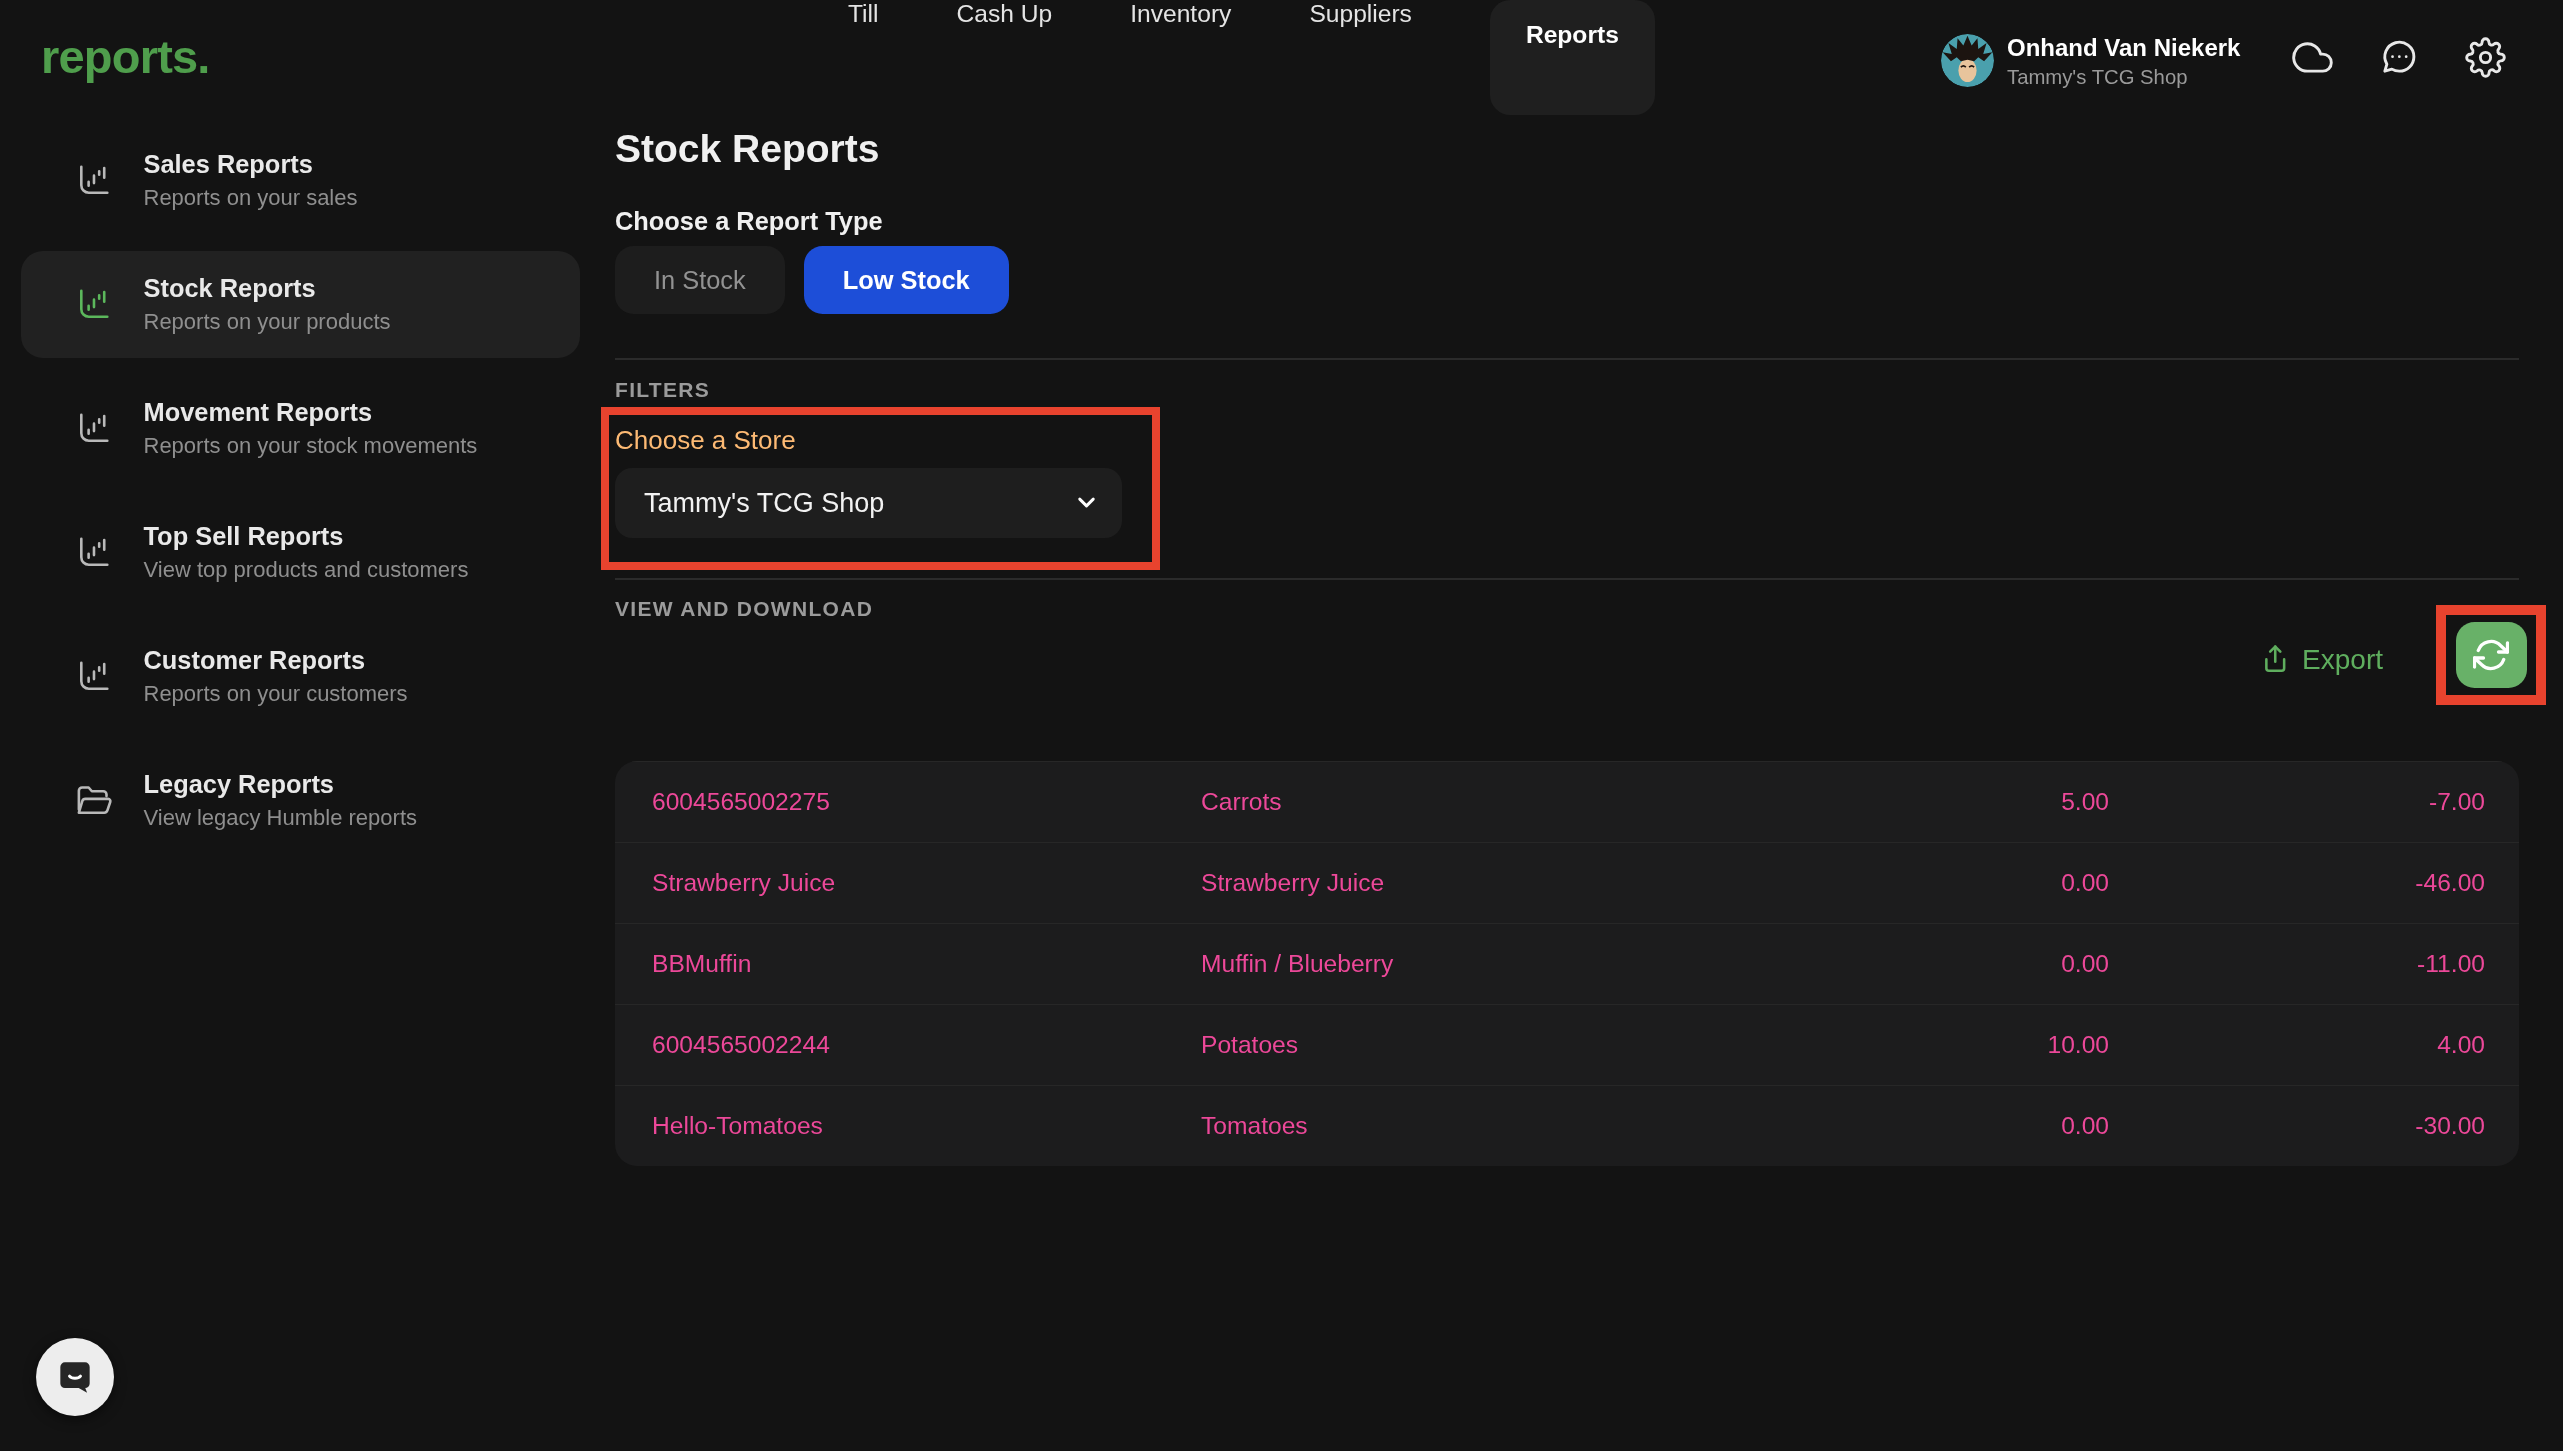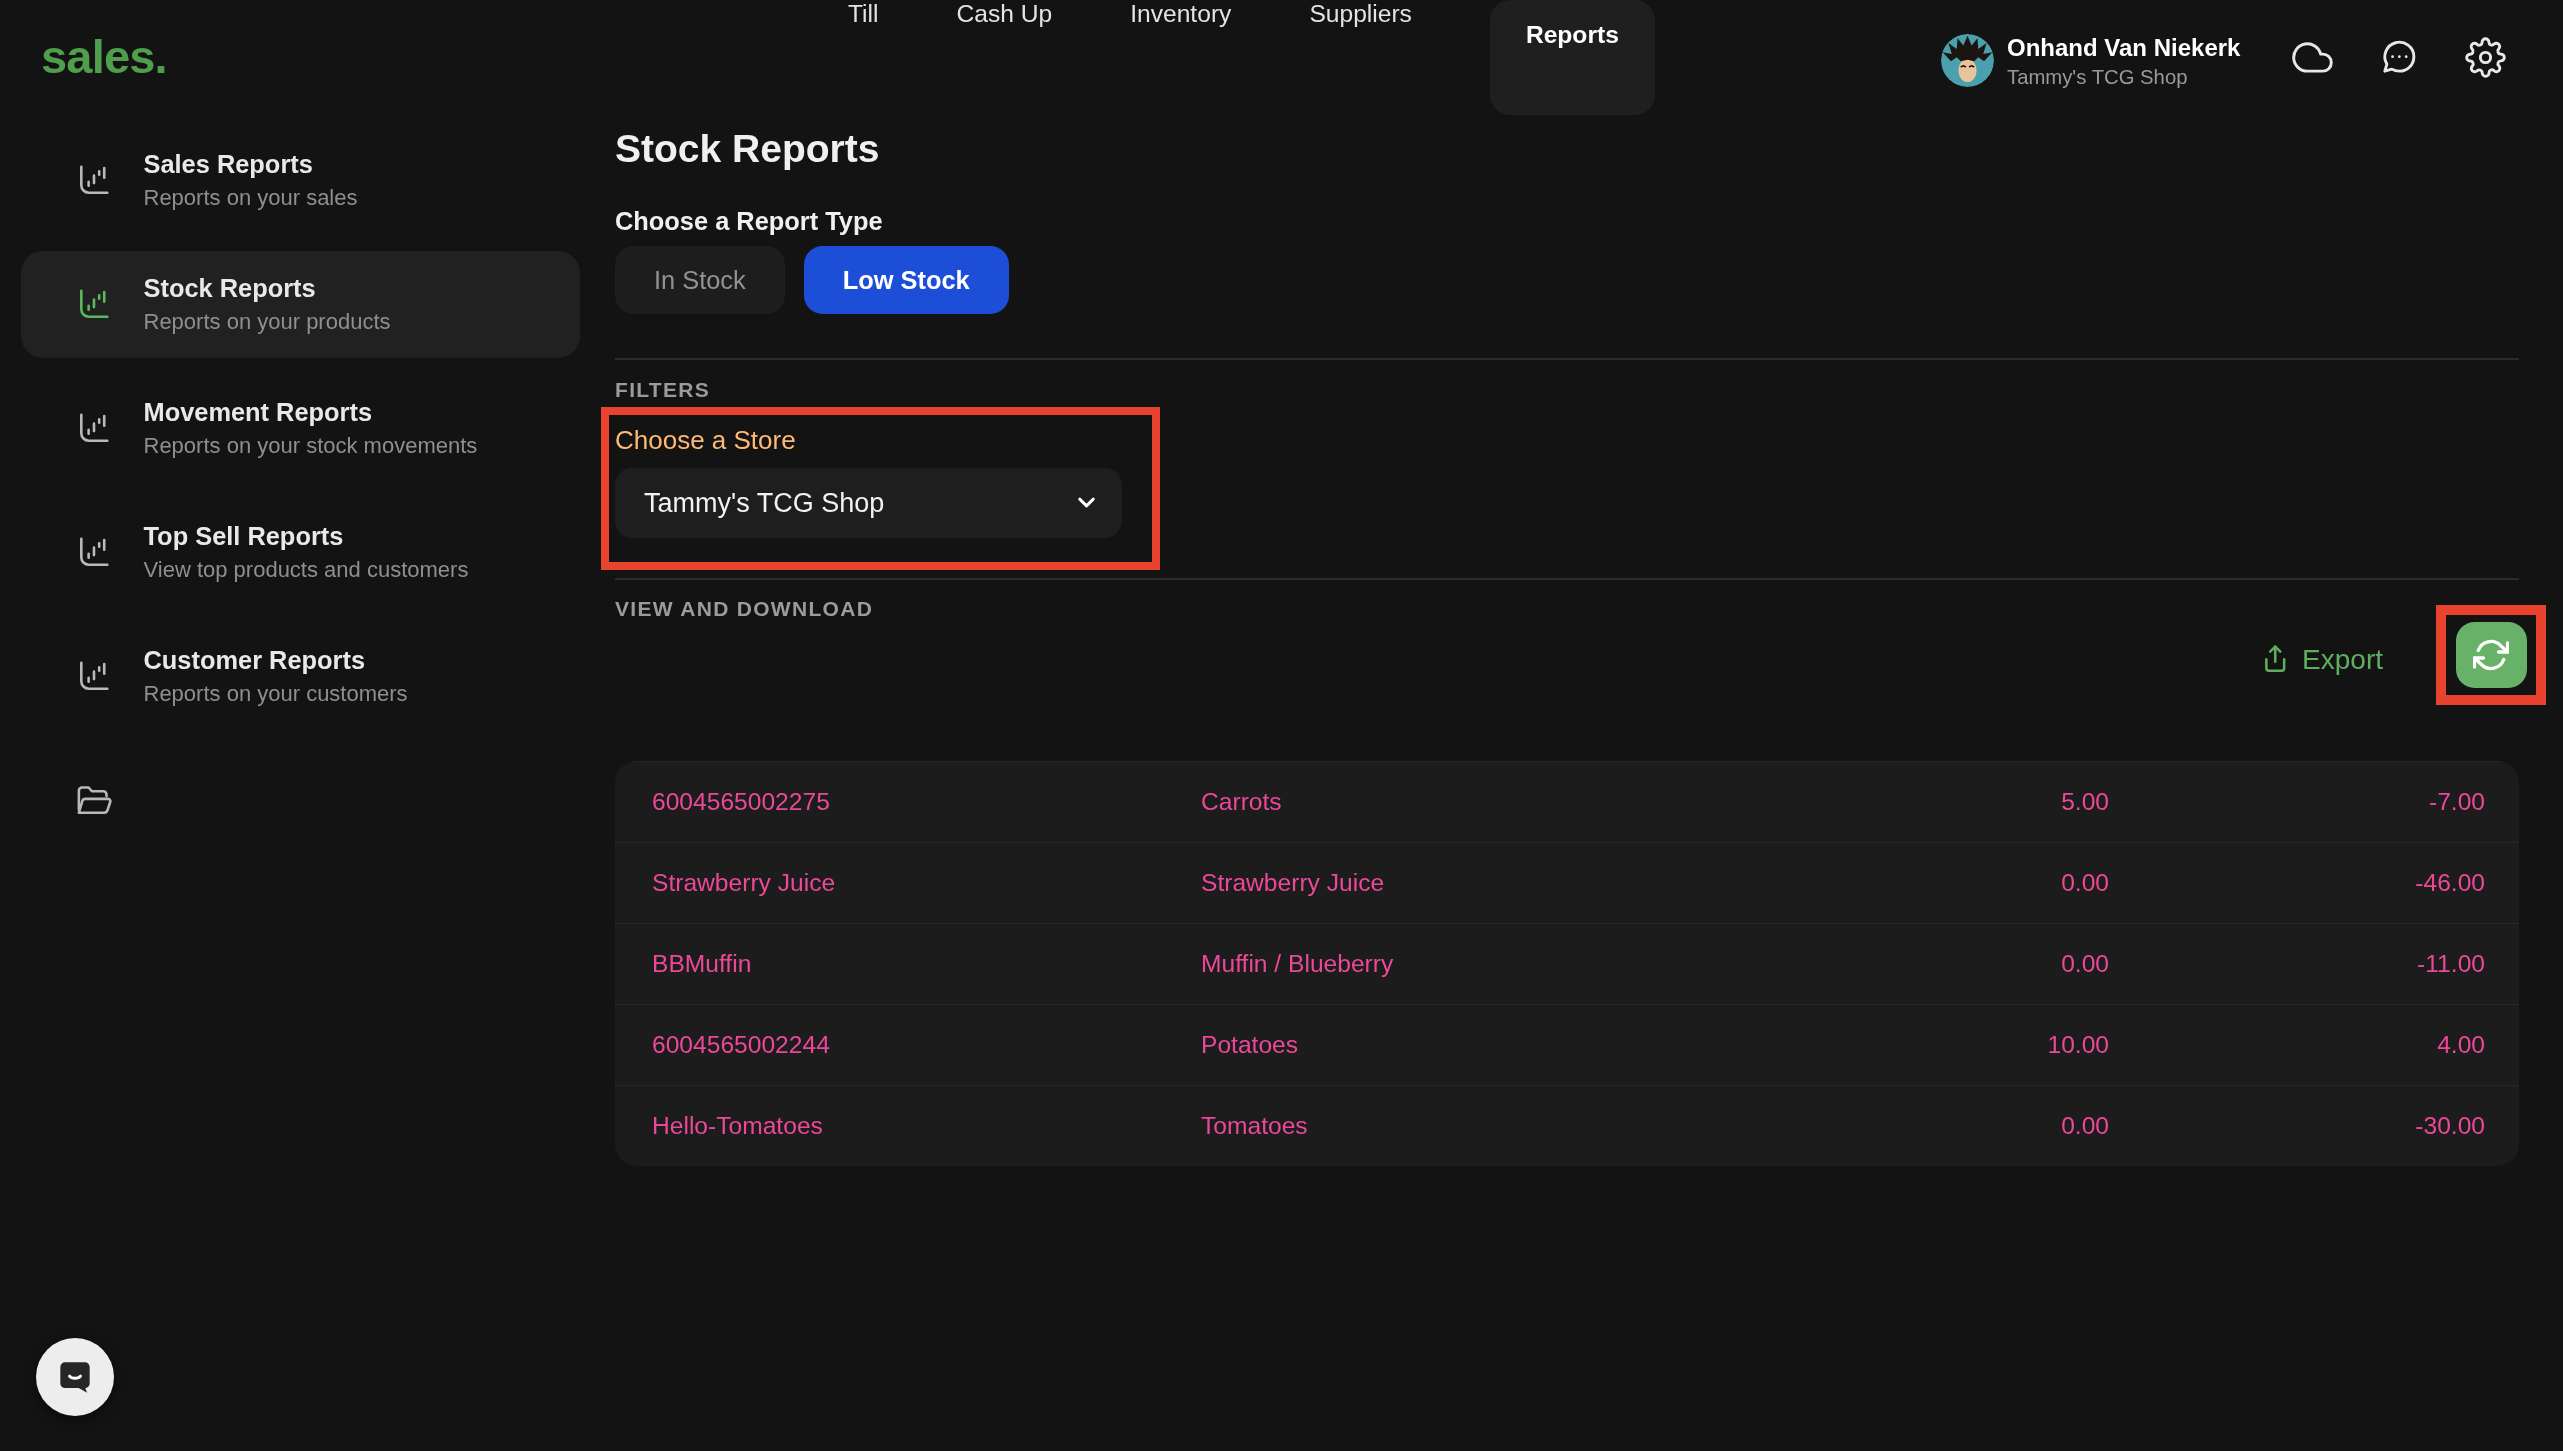--- a/index.html
+++ b/index.html
@@ -92,21 +92,21 @@
   
   .chat-widget { position:absolute; left:36px; top:1338px; width:78px; height:78px;
                  border-radius:50%; background:#ededed; display:flex; align-items:center;
                  justify-content:center; cursor:pointer; box-shadow:0 3.4px 12px rgba(0,0,0,.5); }
   .chat-widget svg { width:44px; height:44px; }
 </style>
 </head>
 <body>
 
 <div class="topbar">
-  <div class="logo">sales.</div>
+  <div class="logo">reports.</div>
 
   <div class="topnav">
     <div class="topnav-item">Till</div>
     <div class="topnav-item">Cash Up</div>
     <div class="topnav-item">Inventory</div>
     <div class="topnav-item">Suppliers</div>
     <div class="topnav-item active">Reports</div>
   </div>
 
   <div class="avatar">
@@ -210,20 +210,24 @@
     </span>
   </div>
 
   <div class="side-item">
     <span class="side-icon">
       <svg viewBox="0 0 24 24" fill="none" stroke="currentColor" stroke-width="1.6" stroke-linecap="round" stroke-linejoin="round">
         <path d="M3 17.5V6a2 2 0 0 1 2-2h4l2 2.3h7a2 2 0 0 1 2 2v1"></path>
         <path d="M3 19.5l2.1-7.1a2 2 0 0 1 1.9-1.4H21a1.4 1.4 0 0 1 1.3 1.9l-1.8 5.3a2 2 0 0 1-1.9 1.3H3z"></path>
       </svg>
     </span>
+    <span class="side-text">
+      <div class="side-title">Legacy Reports</div>
+      <div class="side-sub">View legacy Humble reports</div>
+    </span>
   </div>
 </div>
 
 <div class="main">
 
   <div class="page-title">Stock Reports</div>
 
   <div class="rt-label">Choose a Report Type</div>
   <div class="rt-buttons">
     <button class="rt-btn">In Stock</button>

